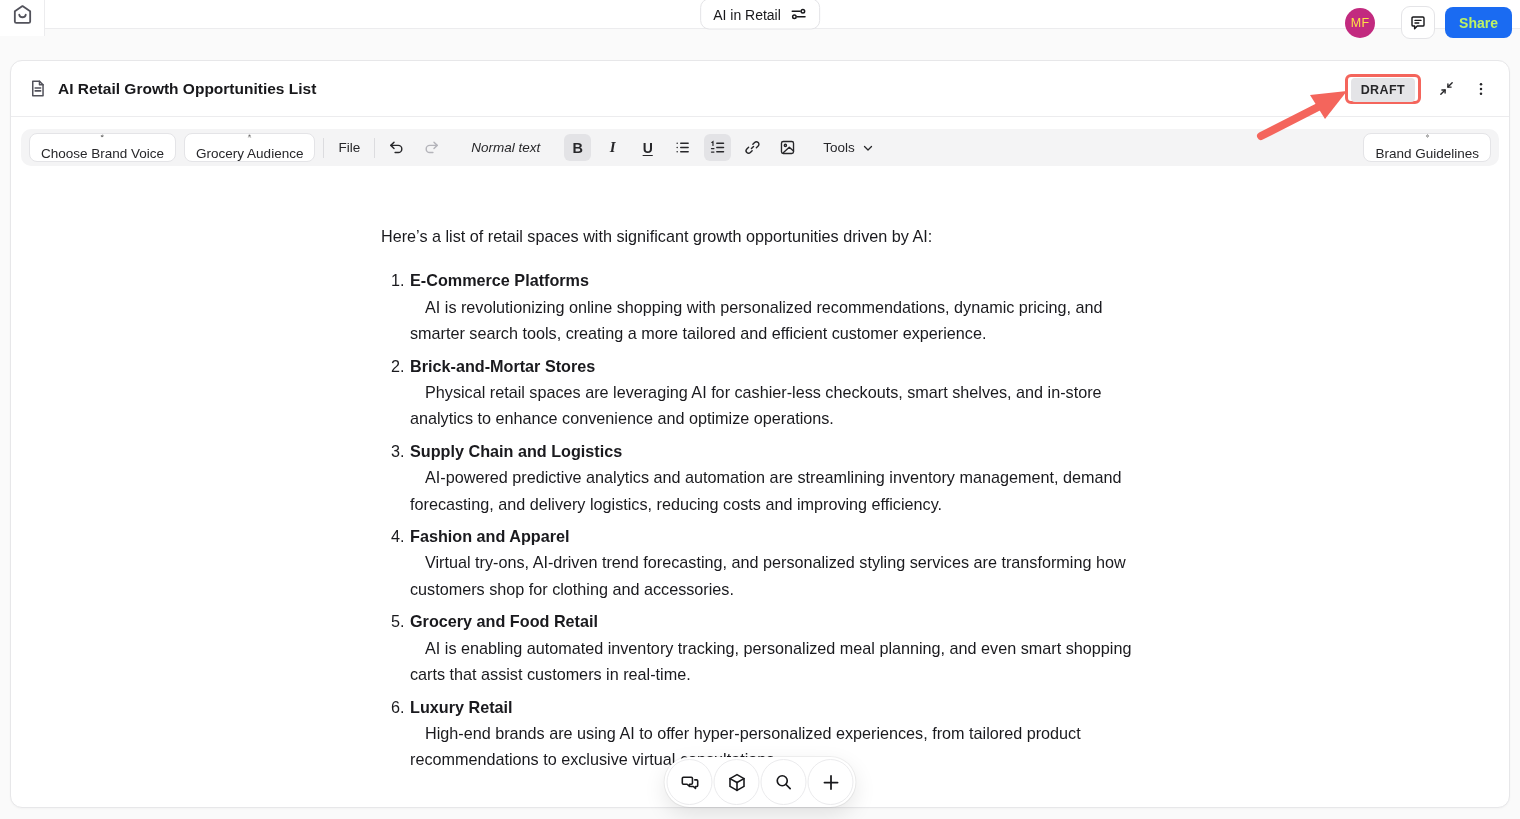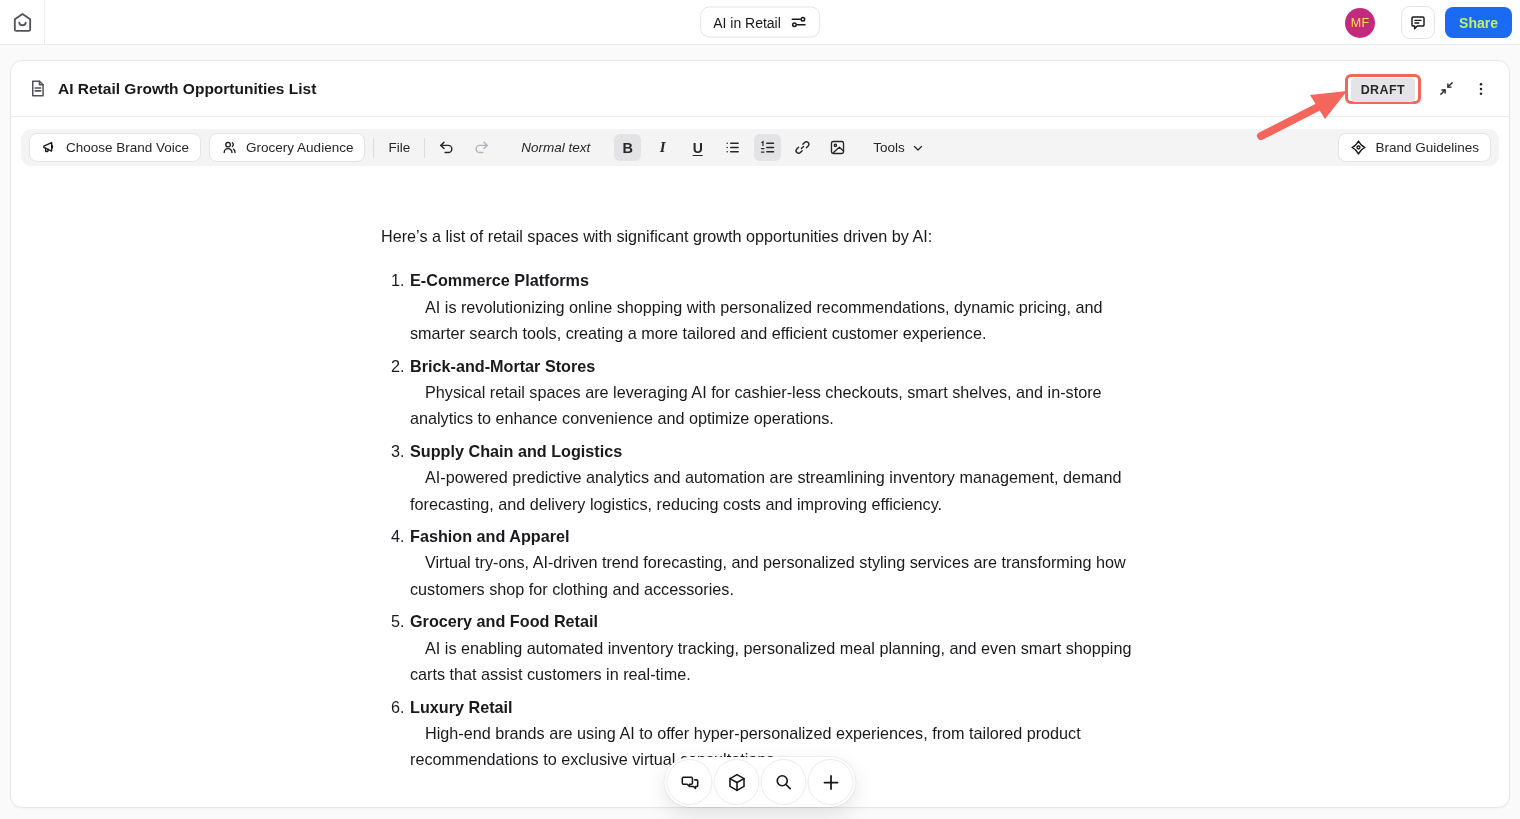--- a/index.html
+++ b/index.html
@@ -5,21 +5,21 @@
   * { margin:0; padding:0; box-sizing:border-box; }
   html,body { width:1520px; height:819px; overflow:hidden; }
   body {
     font-family:"Liberation Sans","DejaVu Sans",sans-serif;
     background:#fafafa; color:#18181b; position:relative;
   }
   svg { display:block; }
 
   
   .topbar {
-    position:relative; height:45px; background:#fff;
+    position:relative; height:29px; background:#fff;
     border-bottom:1px solid #ececee;
     display:flex; align-items:center;
   }
   .home-btn {
     width:45px; height:44px; display:flex; align-items:center; justify-content:center;
     border-right:1px solid #ececee; cursor:pointer; background:#fff;
   }
   .doc-switcher {
     position:absolute; left:50%; top:50%; transform:translate(-50%,-50%);
     display:flex; align-items:center; gap:9px;
@@ -75,20 +75,21 @@
   
   .toolbar {
     margin:12px 10px 0; height:37px; background:#f4f4f5; border-radius:10px;
     display:flex; align-items:center; padding:0 8px; gap:8px;
   }
   .tb-chip {
     display:flex; align-items:center; gap:8px; background:#fff;
     border:1px solid #e4e4e7; border-radius:8px; height:29px; padding:0 11px;
     font-size:13.5px; font-weight:500; color:#27272a; cursor:pointer;
     font-family:inherit;
+    flex-direction:column;
   }
   .tb-divider { width:1px; height:20px; background:#dcdcdf; }
   .tb-text-btn {
     background:none; border:none; font-size:13.5px; font-weight:500; color:#27272a;
     padding:0 6px; cursor:pointer; font-family:inherit;
     display:flex; align-items:center; gap:6px; height:28px;
   }
   .tb-icon-btn {
     width:27px; height:27px; border:none; background:transparent; border-radius:6px;
     display:flex; align-items:center; justify-content:center; cursor:pointer;

